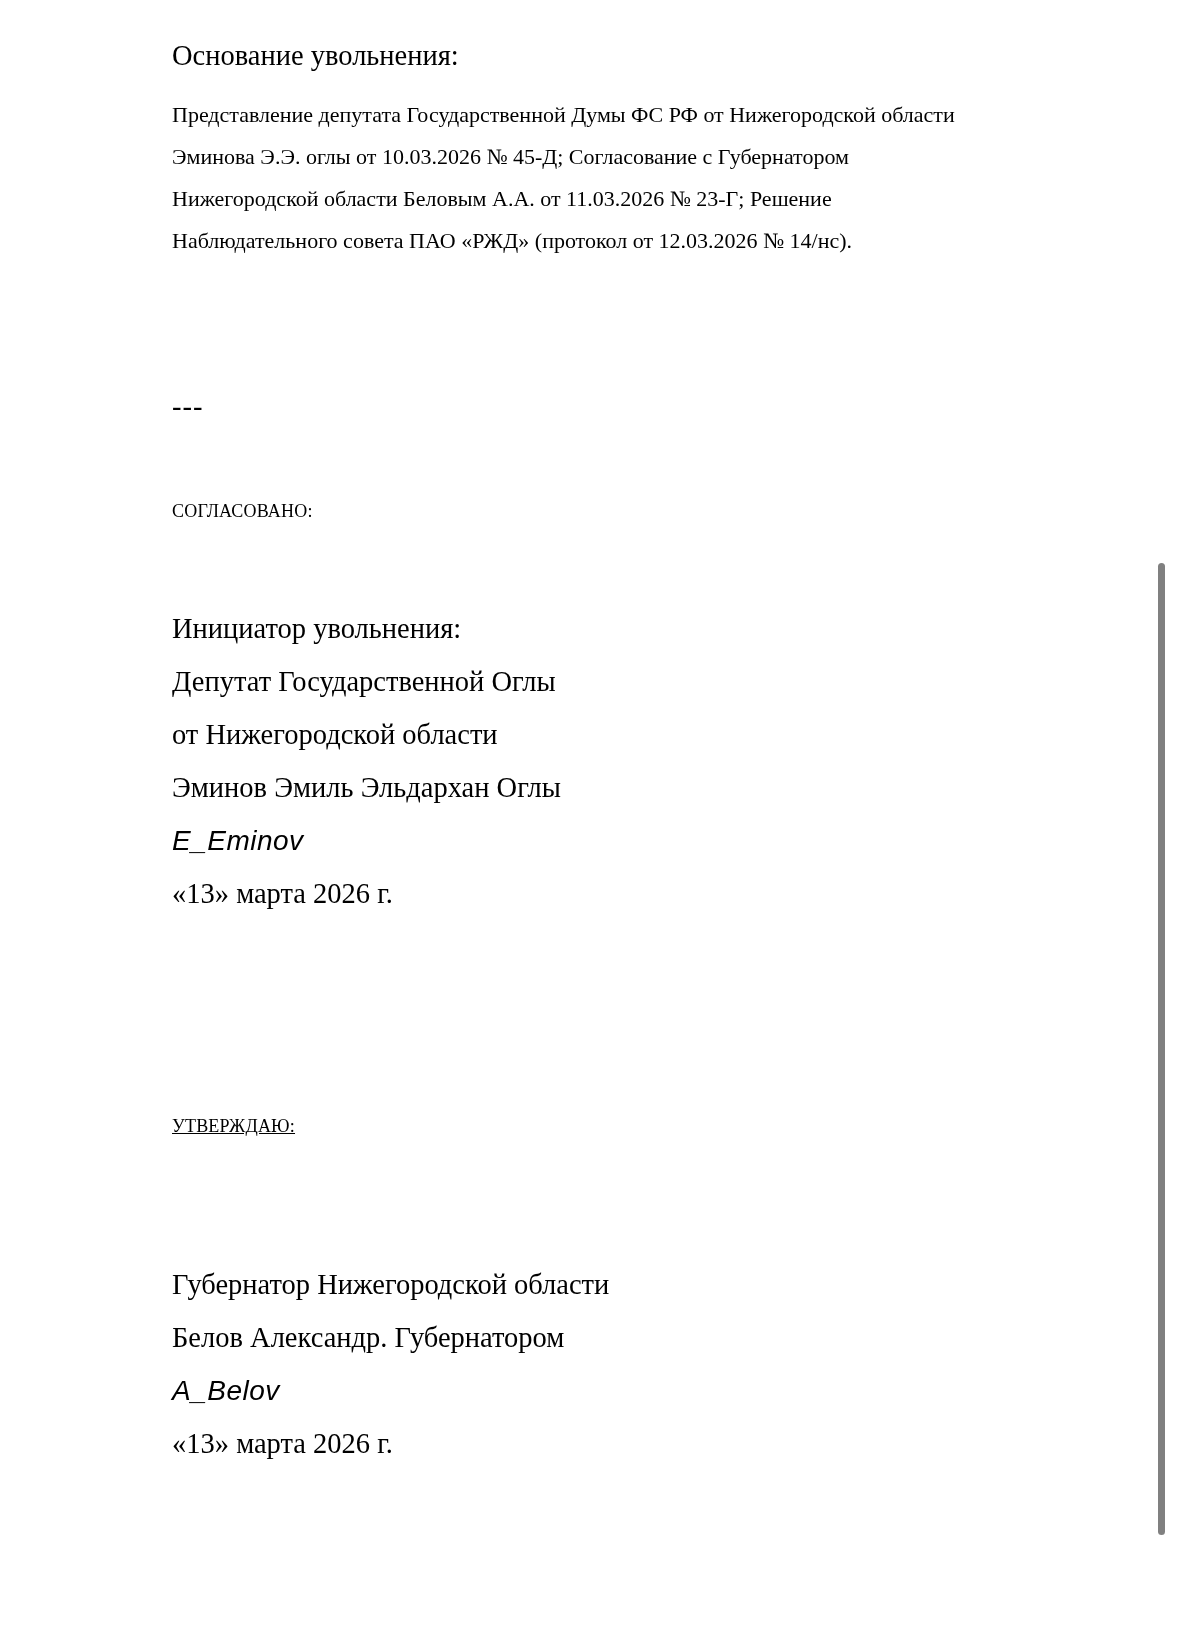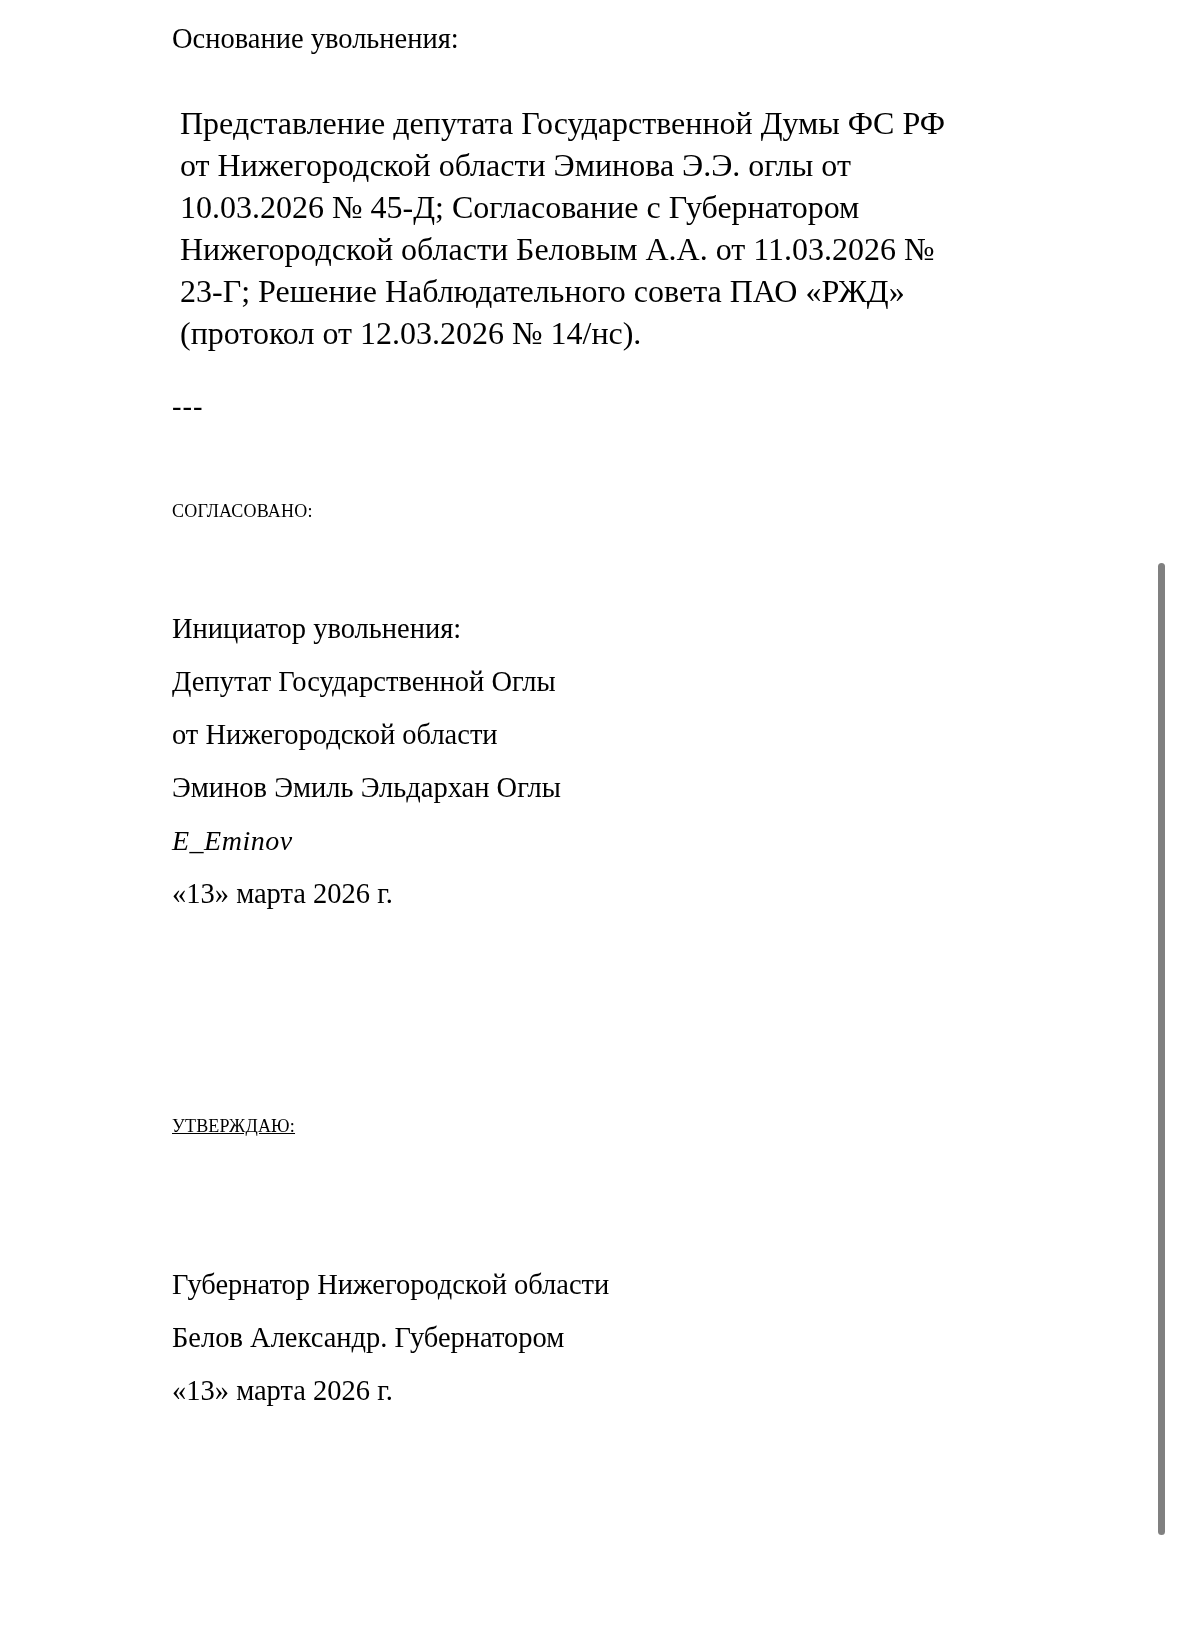--- a/index.html
+++ b/index.html
@@ -33,23 +33,23 @@
 
   
   .label-line {
     font-size: 28.5px;
     line-height: 1.0;
     margin: 0;
     white-space: pre-wrap;
   }
 
   .para {
-    font-size: 32px;
+    font-size: 22px;
     line-height: 42px;
-    margin: 8px;
+    margin: 0;
     width: 800px;
     white-space: pre-wrap;
   }
 
   .heading {
     font-size: 18px;
     line-height: 1.0;
     margin: 0;
     letter-spacing: 0.2px;
   }
@@ -63,30 +63,30 @@
 
   .sig-line {
     font-size: 28.5px;
     line-height: 1.0;
     margin: 0;
     white-space: pre-wrap;
   }
 
   
   .signature {
-    font-family: Liberation Serif, serif;
+    font-family: Liberation Sans, sans-serif;
     font-style: italic;
     font-size: 28px;
     line-height: 1.0;
     margin: 0;
     letter-spacing: 0.5px;
   }
 
   
-  .at-basis-label   { position: absolute; top: 25px;   left: 0; }
+  .at-basis-label   { position: absolute; top: 42px;   left: 0; }
   .at-basis-text    { position: absolute; top: 94px;   left: 0; }
   .at-separator     { position: absolute; top: 393px;  left: 0; }
   .at-agreed        { position: absolute; top: 502px;  left: 0; }
   .at-initiator     { position: absolute; top: 615px;  left: 0; }
   .at-approve       { position: absolute; top: 1117px; left: 0; text-decoration: underline; }
   .at-approver      { position: absolute; top: 1231px; left: 0; margin-top: 40px; }
 
   .block-lines > * {
     margin-bottom: 0;
   }
@@ -146,20 +146,21 @@
       <p class="sig-line">«13» марта 2026 г.</p>
     </div>
 
     <div class="at-approve">
       <p class="heading">УТВЕРЖДАЮ:</p>
     </div>
 
     <div class="at-approver block-lines">
       <p class="sig-line">Губернатор Нижегородской области</p>
       <p class="sig-line">Белов Александр. Губернатором</p>
+      <p class="signature">A_Belov</p>
       <p class="sig-line">«13» марта 2026 г.</p>
     </div>
 
   </div>
 
   <div class="scrollbar-track">
     <div class="scrollbar-thumb" style="background: rgb(128, 128, 128);"></div>
   </div>
 
 </div>

